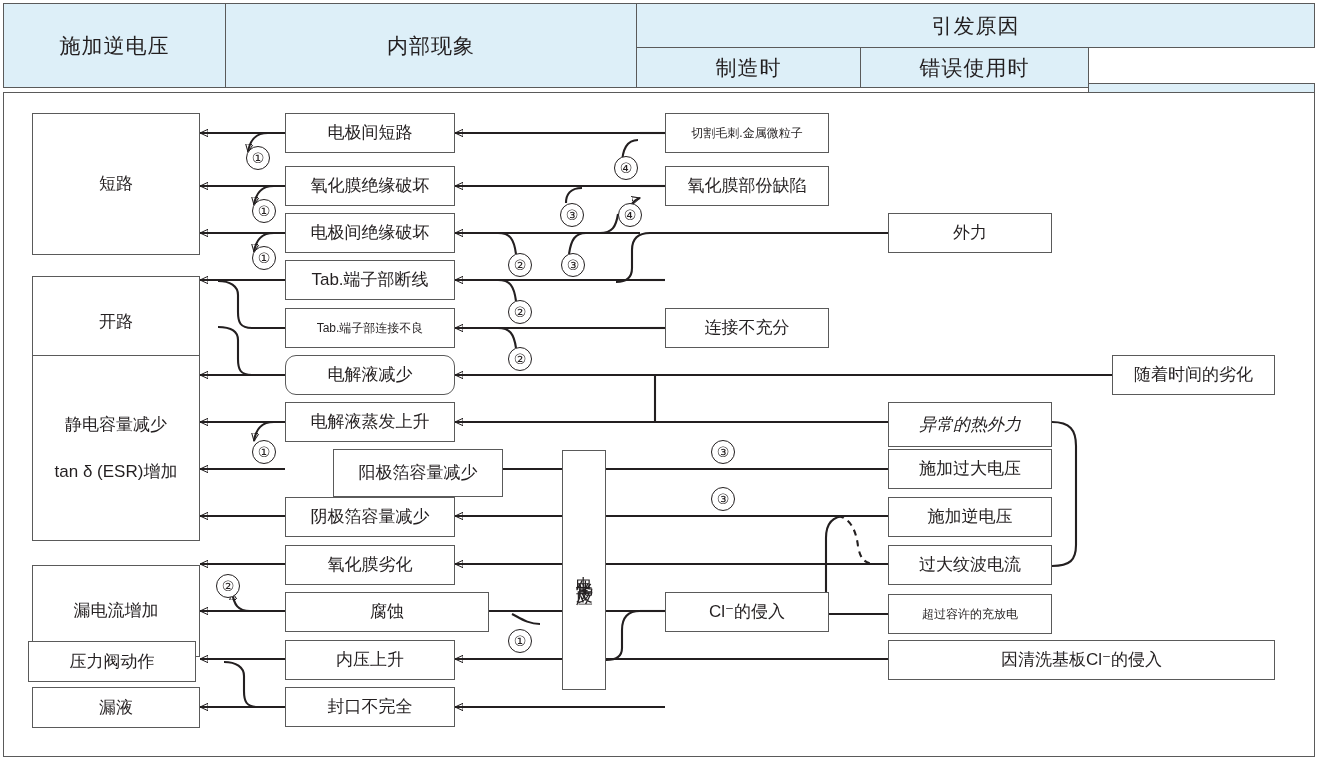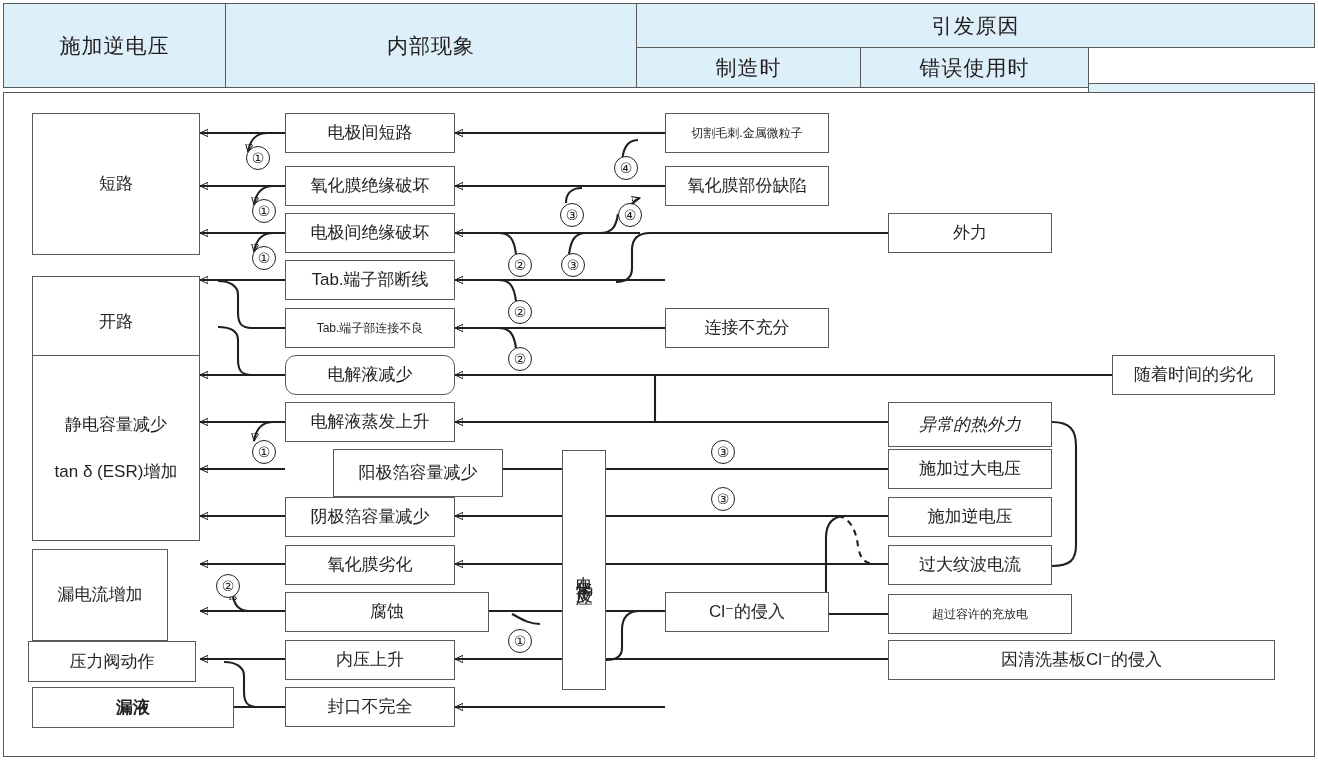--- a/index.html
+++ b/index.html
@@ -144,27 +144,27 @@
   <div class="node" style="left:32px;top:113px;width:168px;height:142px;">
     <span>短路</span>
   </div>
   <div class="node" style="left:32px;top:276px;width:168px;height:91px;">
     <span>开路</span>
   </div>
   <div class="node twoline" style="left:32px;top:355px;width:168px;height:186px;">
     <span>静电容量减少</span>
     <span>tan δ (ESR)增加</span>
   </div>
-  <div class="node" style="left:32px;top:549px;width:136px;height:92px;">
+  <div class="node" style="left:32px;top:565px;width:168px;height:92px;">
     <span>漏电流增加</span>
   </div>
   <div class="node" style="left:28px;top:641px;width:168px;height:41px;">
     <span>压力阀动作</span>
   </div>
-  <div class="node" style="left:32px;top:687px;width:202px;height:41px;font-weight:bold;">
+  <div class="node" style="left:32px;top:687px;width:168px;height:41px;">
     <span>漏液</span>
   </div>
 
   <div class="node" style="left:285px;top:113px;width:170px;height:40px;">
     <span>电极间短路</span>
   </div>
   <div class="node" style="left:285px;top:166px;width:170px;height:40px;">
     <span>氧化膜绝缘破坏</span>
   </div>
   <div class="node" style="left:285px;top:213px;width:170px;height:40px;">
@@ -226,21 +226,21 @@
   </div>
   <div class="node" style="left:888px;top:449px;width:164px;height:40px;">
     <span>施加过大电压</span>
   </div>
   <div class="node" style="left:888px;top:497px;width:164px;height:40px;">
     <span>施加逆电压</span>
   </div>
   <div class="node" style="left:888px;top:545px;width:164px;height:40px;">
     <span>过大纹波电流</span>
   </div>
-  <div class="node small" style="left:888px;top:594px;width:184px;height:40px;justify-content:center;">
+  <div class="node small" style="left:888px;top:594px;width:164px;height:40px;justify-content:center;">
     <span>超过容许的充放电</span>
   </div>
   <div class="node" style="left:888px;top:640px;width:387px;height:40px;">
     <span>因清洗基板Cl⁻的侵入</span>
   </div>
 
   <div class="node" style="left:1112px;top:355px;width:163px;height:40px;">
     <span>随着时间的劣化</span>
   </div>
 

